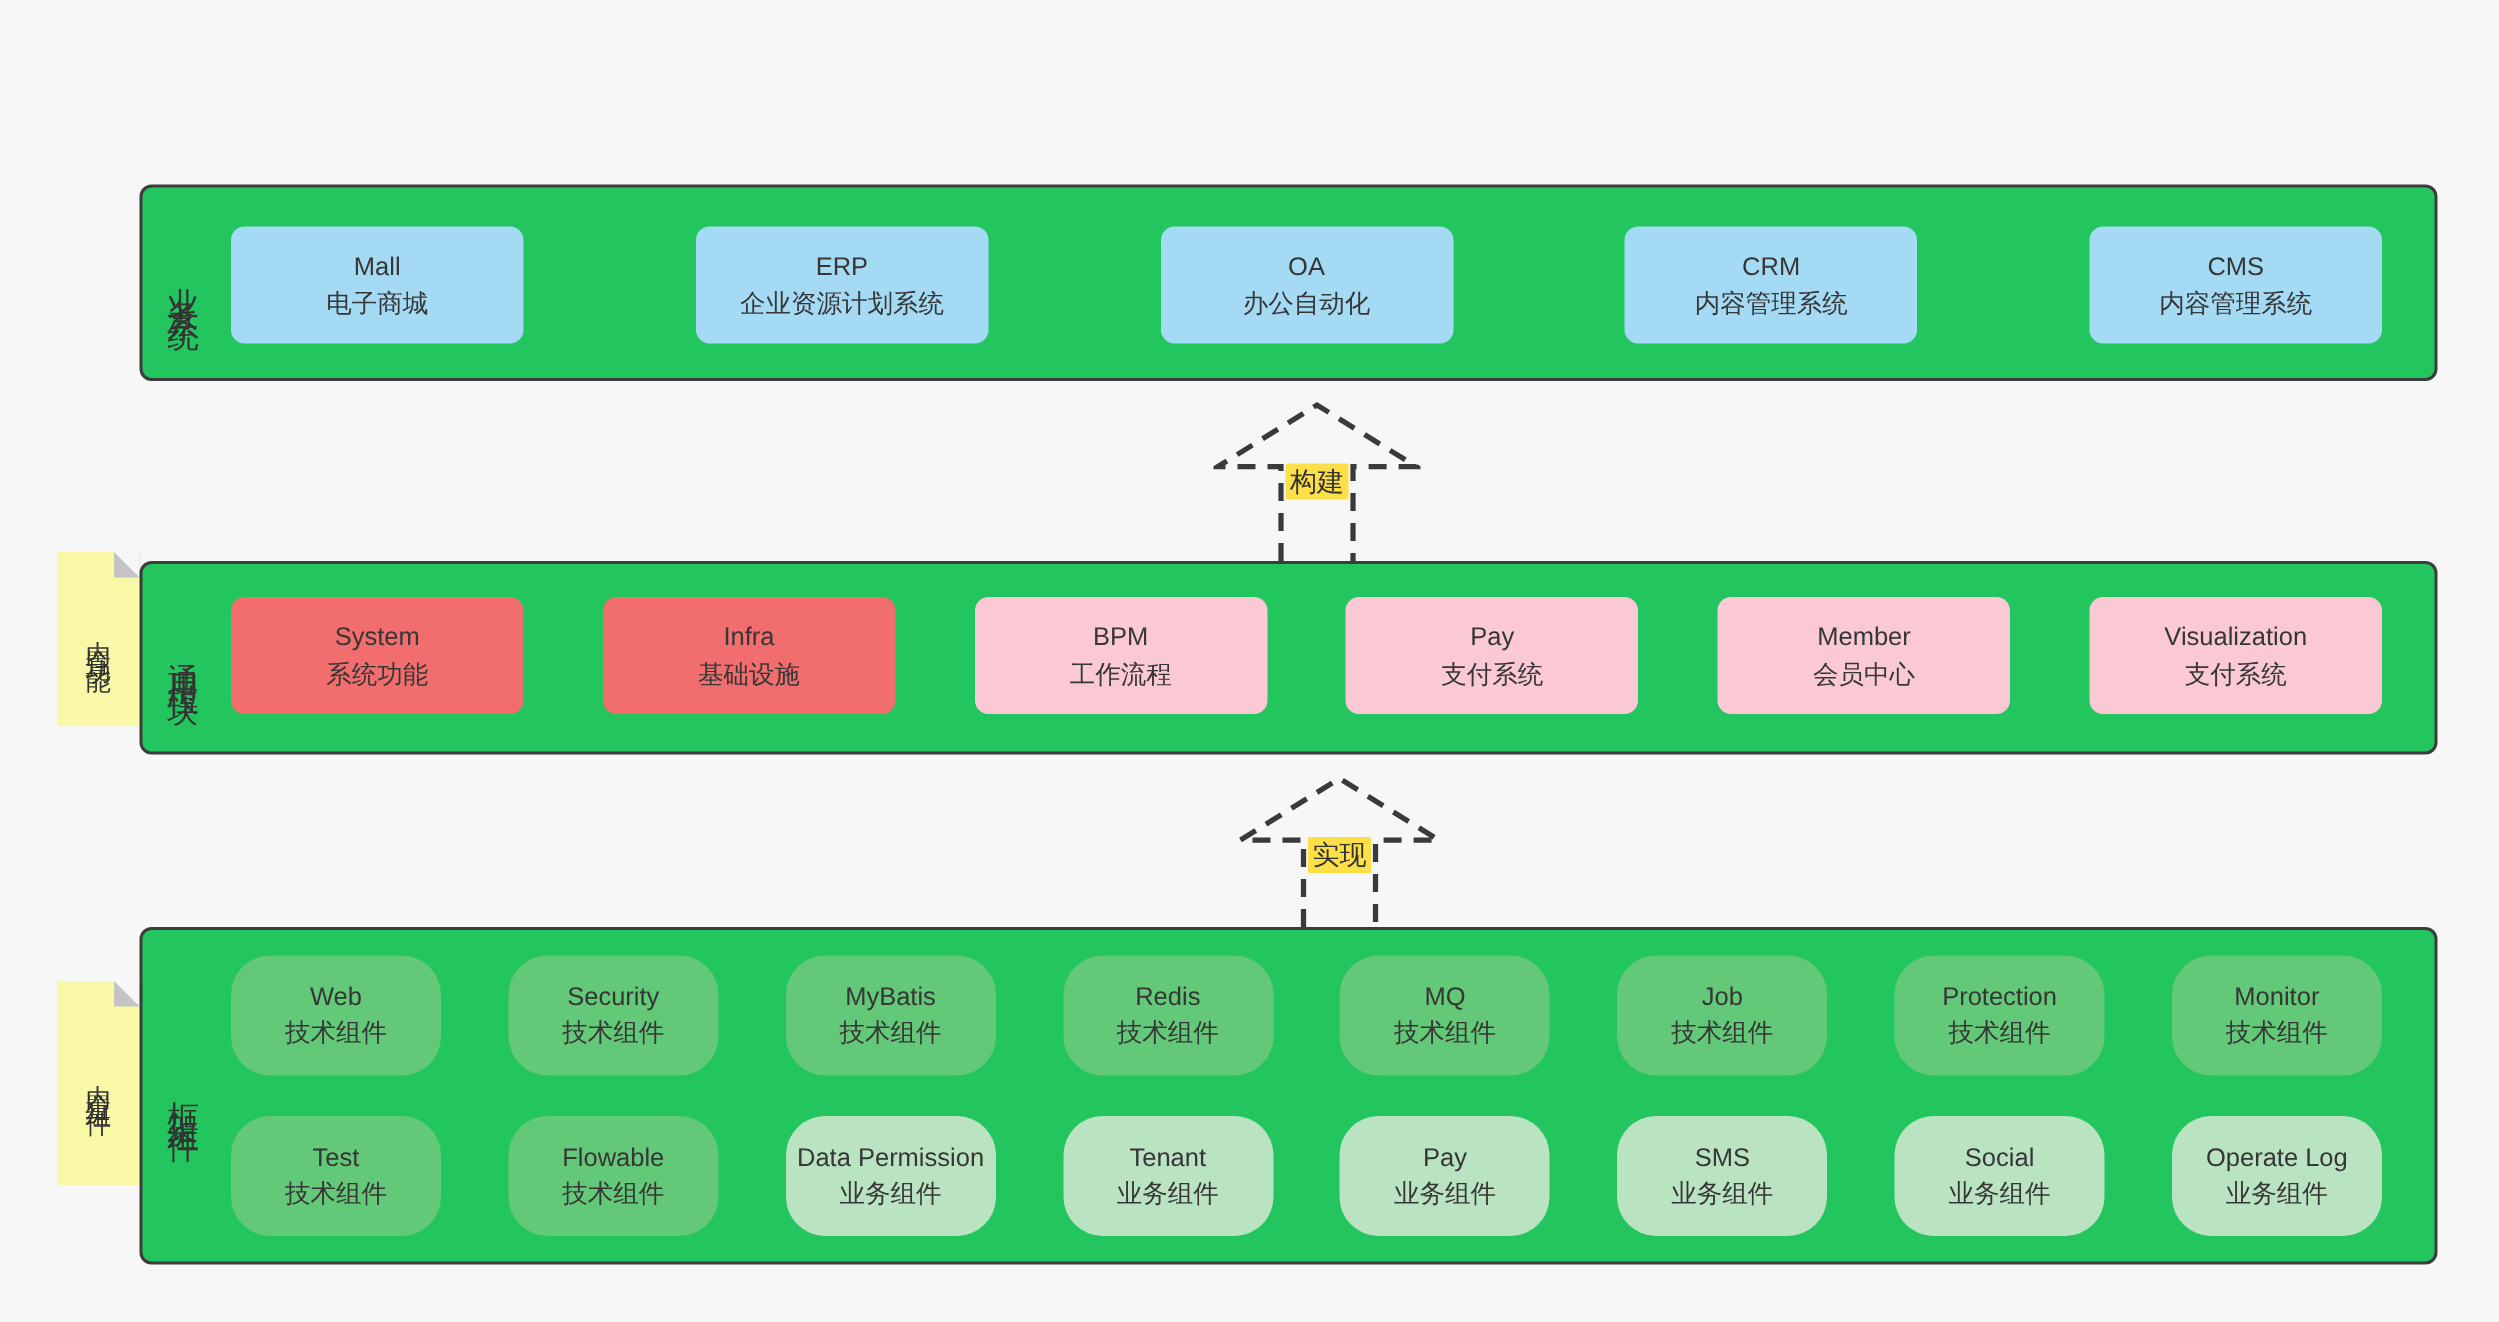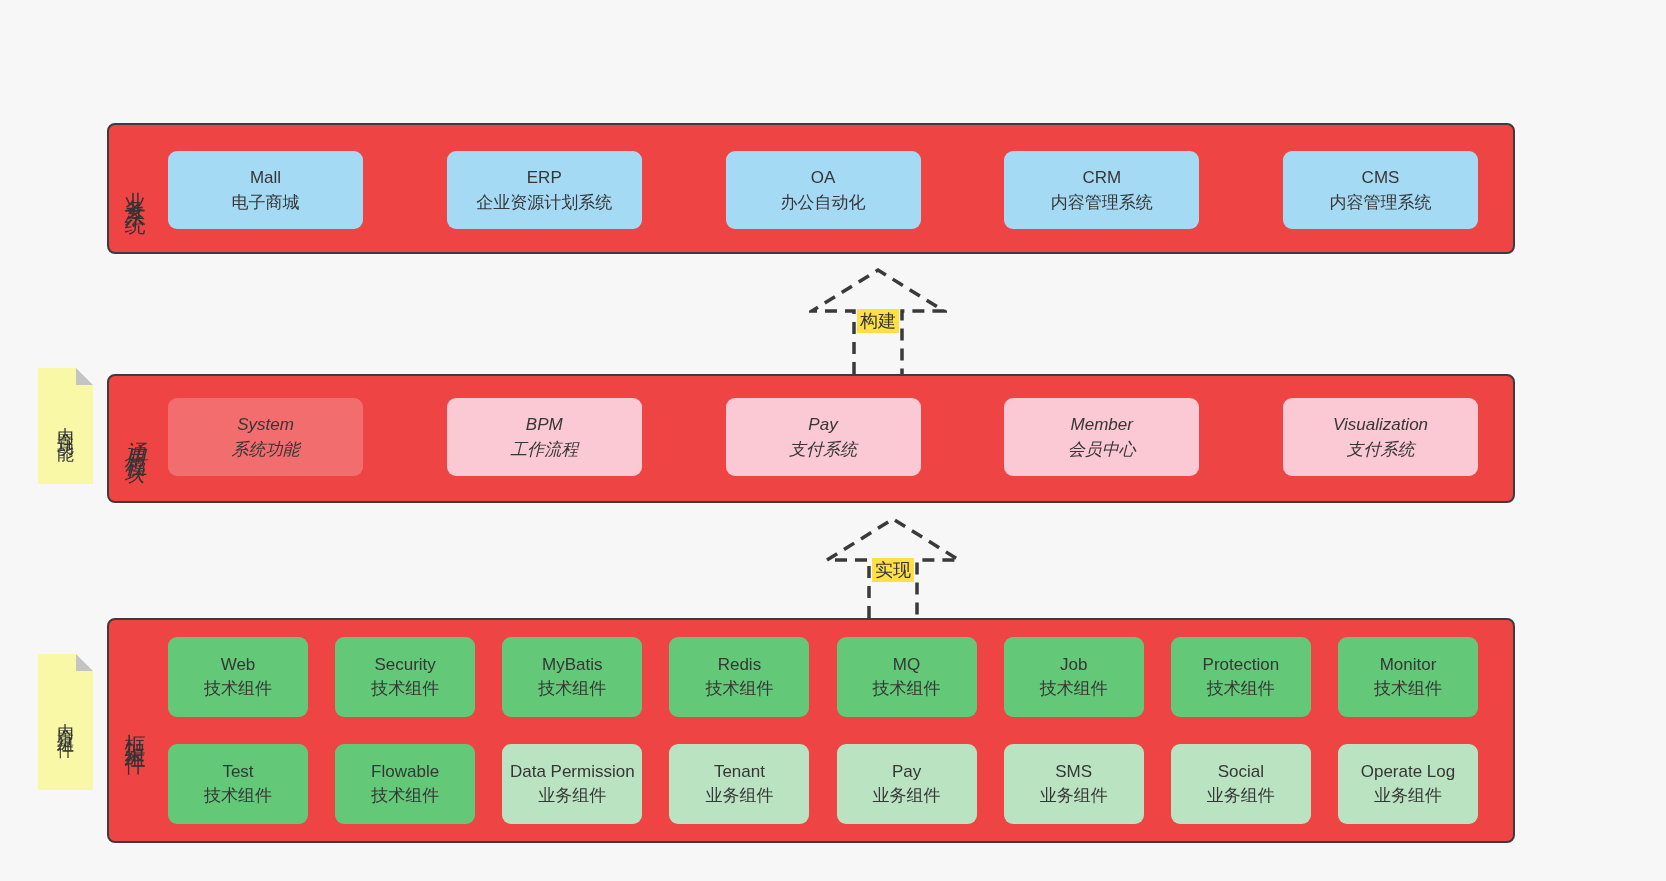--- a/index.html
+++ b/index.html
@@ -1,40 +1,40 @@
 <!DOCTYPE html>
 <html><head>
 <meta charset="utf-8">
 <style>
   html,body{margin:0;padding:0;}
   body{font-family:"Liberation Sans","DejaVu Sans",sans-serif;color:#333;}
   .canvas{position:relative;width:1666px;height:881px;background:#f7f7f7;overflow:hidden;}
 
   
-  .band{position:absolute;left:107px;width:1408px;background:#ef4444;
+  .band{position:absolute;left:93px;width:1532px;background:#22c55e;
         border:2px solid #3c3c3c;border-radius:8px;box-sizing:border-box;}
   .band1{top:123px;height:131px;}
-  .band2{top:374px;height:129px;font-style:italic;}
+  .band2{top:374px;height:129px;}
   .band3{top:618px;height:225px;}
 
   .band-label{position:absolute;left:12px;top:50%;transform:translateY(-50%);
         writing-mode:vertical-rl;text-orientation:upright;
         font-size:21px;letter-spacing:7px;color:#333;white-space:nowrap;}
 
   
   .row{position:absolute;left:59px;right:35px;display:flex;justify-content:space-between;}
   .band1 .row{top:26px;}
   .band2 .row{top:22px;}
   .band3 .row1{top:17px;}
   .band3 .row2{top:124px;align-items:center;}
 
   .box{width:195px;height:78px;border-radius:9px;display:flex;flex-direction:column;
        justify-content:center;align-items:center;text-align:center;
        font-size:17px;line-height:25px;padding:2px;box-sizing:border-box;color:#363636;}
-  .band3 .box{width:140px;height:80px;line-height:24px;}
+  .band3 .box{width:140px;height:80px;line-height:24px;border-radius:26px;}
   .blue{background:#a5daf5;}
   .red{background:#f16d6e;}
   .pink{background:#fac9d3;}
   .green{background:#63c878;}
   .lightgreen{background:#b9e3c1;}
 
   
   .sticky{position:absolute;left:38px;width:55px;background:#f8f8a6;
           display:flex;align-items:center;justify-content:center;}
   .sticky1{top:368px;height:116px;}
@@ -94,20 +94,24 @@
     <span class="fold"></span>
     <span class="sticky-text">内置功能</span>
   </div>
   <section class="band band2">
     <div class="band-label">通用模块</div>
     <div class="row">
       <div class="box red">
         <div>System</div>
         <div>系统功能</div>
       </div>
+      <div class="box red">
+        <div>Infra</div>
+        <div>基础设施</div>
+      </div>
       <div class="box pink">
         <div>BPM</div>
         <div>工作流程</div>
       </div>
       <div class="box pink">
         <div>Pay</div>
         <div>支付系统</div>
       </div>
       <div class="box pink">
         <div>Member</div>

